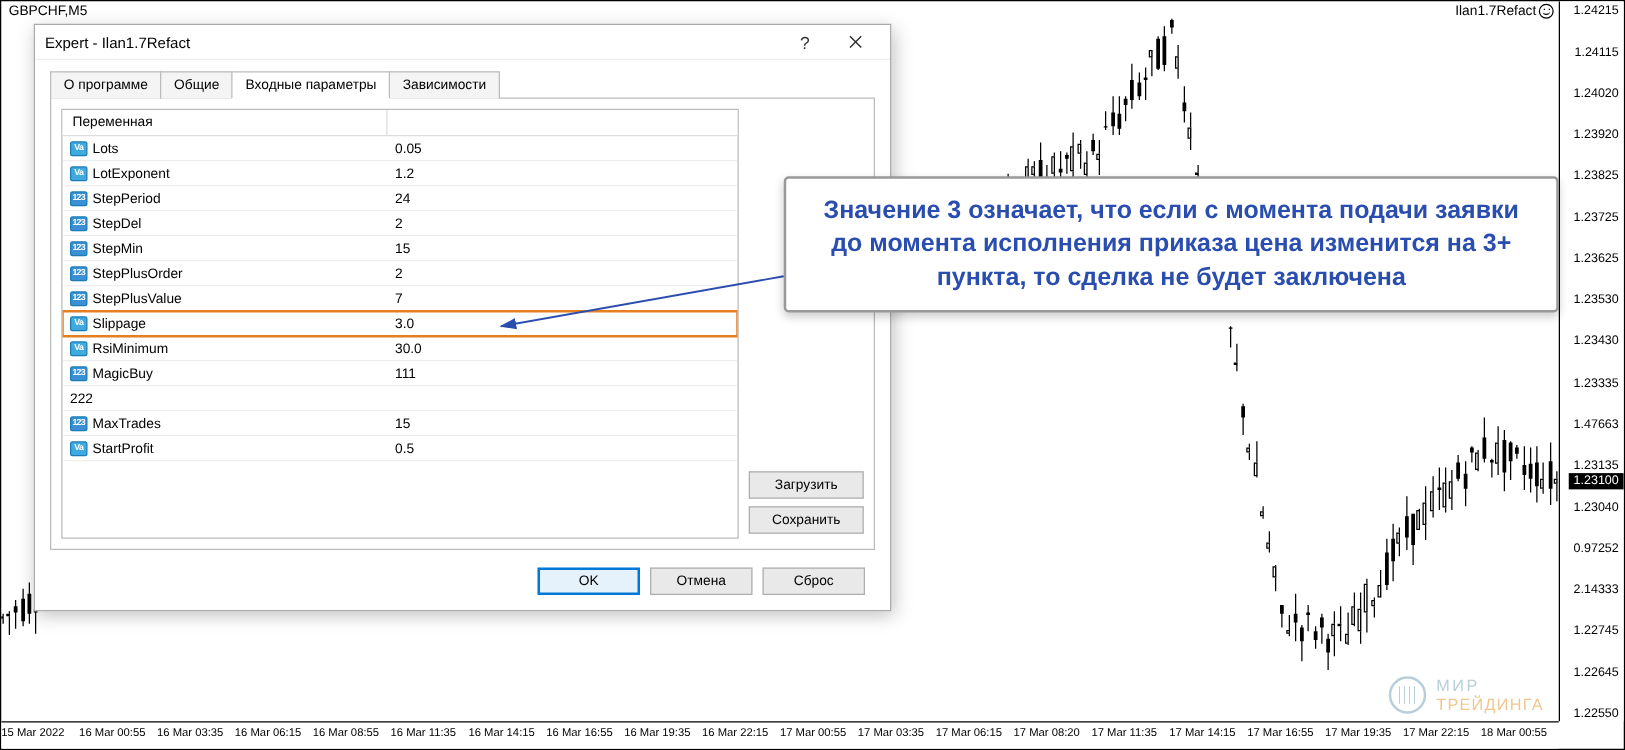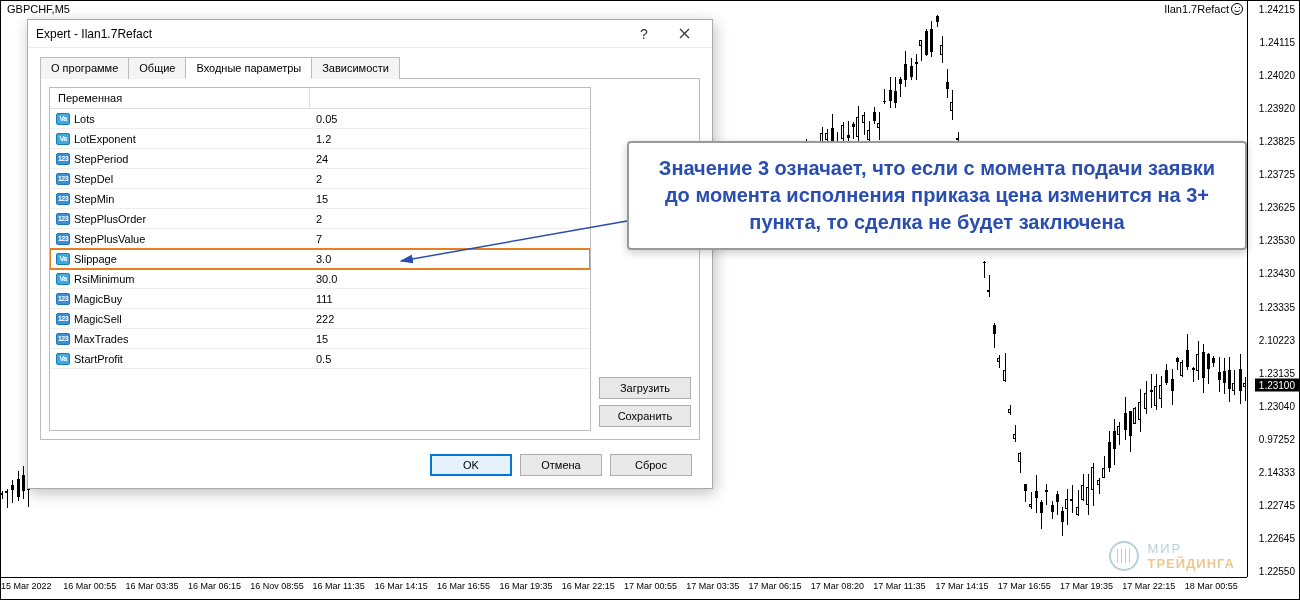--- a/index.html
+++ b/index.html
@@ -283,57 +283,57 @@
     position: relative;
   }
   .wm-icon::before {
     content: "";
     position: absolute;
     left: 6px; top: 6px; right: 6px; bottom: 6px;
     background: repeating-linear-gradient(90deg,#88b0c4 0 1px, transparent 1px 4px);
   }
   .wm-text { font-family: Arial; }
   .wm-line1 { color: #88b0c4; font-size: 13px; letter-spacing: 2px; }
-  .wm-line2 { color: #e6a243; font-size: 13px; letter-spacing: 1px; font-weight: bold; }
+  .wm-line2 { color: #e6a243; font-size: 13px; letter-spacing: 1px; }
 </style>
 </head>
 <body>
 
 <div class="chart-top-label">GBPCHF,M5</div>
 <div class="chart-top-right-label">Ilan1.7Refact</div>
 <span class="smile-icon"></span>
 
 <div class="yaxis" id="yaxis">
     <div class="ytick" style="top: 8px;">1.24215</div>
     <div class="ytick" style="top: 41.0588px;">1.24115</div>
     <div class="ytick" style="top: 74.1176px;">1.24020</div>
     <div class="ytick" style="top: 107.176px;">1.23920</div>
     <div class="ytick" style="top: 140.235px;">1.23825</div>
     <div class="ytick" style="top: 173.294px;">1.23725</div>
     <div class="ytick" style="top: 206.353px;">1.23625</div>
     <div class="ytick" style="top: 239.412px;">1.23530</div>
     <div class="ytick" style="top: 272.471px;">1.23430</div>
     <div class="ytick" style="top: 305.529px;">1.23335</div>
-    <div class="ytick" style="top: 338.588px;">2.10223</div>
+    <div class="ytick" style="top: 338.588px;">1.47663</div>
     <div class="ytick" style="top: 371.647px;">1.23135</div>
     <div class="ytick" style="top: 404.706px;">1.23040</div>
     <div class="ytick" style="top: 437.765px;">0.97252</div>
     <div class="ytick" style="top: 470.824px;">2.14333</div>
     <div class="ytick" style="top: 503.882px;">1.22745</div>
     <div class="ytick" style="top: 536.941px;">1.22645</div>
     <div class="ytick" style="top: 570px;">1.22550</div>
   </div>
 <div class="price-tag" id="priceTag" style="top: 384.354px;">1.23100</div>
 
 <div class="xaxis" id="xaxis">
     <div class="xtick">15 Mar 2022</div>
     <div class="xtick">16 Mar 00:55</div>
     <div class="xtick">16 Mar 03:35</div>
     <div class="xtick">16 Mar 06:15</div>
-    <div class="xtick">16 Nov 08:55</div>
+    <div class="xtick">16 Mar 08:55</div>
     <div class="xtick">16 Mar 11:35</div>
     <div class="xtick">16 Mar 14:15</div>
     <div class="xtick">16 Mar 16:55</div>
     <div class="xtick">16 Mar 19:35</div>
     <div class="xtick">16 Mar 22:15</div>
     <div class="xtick">17 Mar 00:55</div>
     <div class="xtick">17 Mar 03:35</div>
     <div class="xtick">17 Mar 06:15</div>
     <div class="xtick">17 Mar 08:20</div>
     <div class="xtick">17 Mar 11:35</div>
@@ -1402,24 +1402,20 @@
             <div class="c2">30.0</div>
           </div>
           <div class="pt-row">
             <div class="c1">
               <span class="type-icon int">123</span>
               <span>MagicBuy</span>
             </div>
             <div class="c2">111</div>
           </div>
           <div class="pt-row">
-            <div class="c1">
-              <span class="type-icon int">123</span>
-              <span>MagicSell</span>
-            </div>
             <div class="c2">222</div>
           </div>
           <div class="pt-row">
             <div class="c1">
               <span class="type-icon int">123</span>
               <span>MaxTrades</span>
             </div>
             <div class="c2">15</div>
           </div>
           <div class="pt-row">

